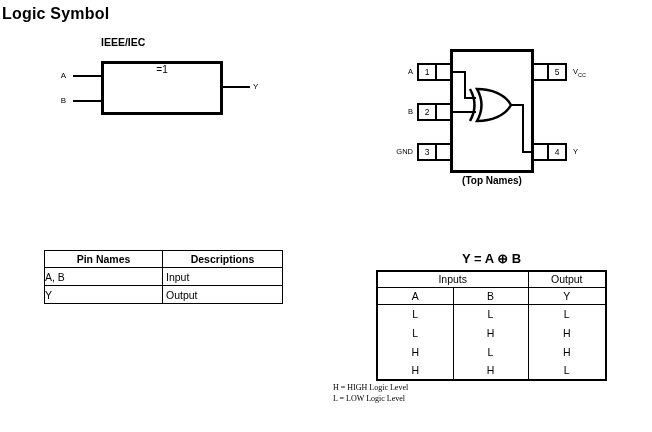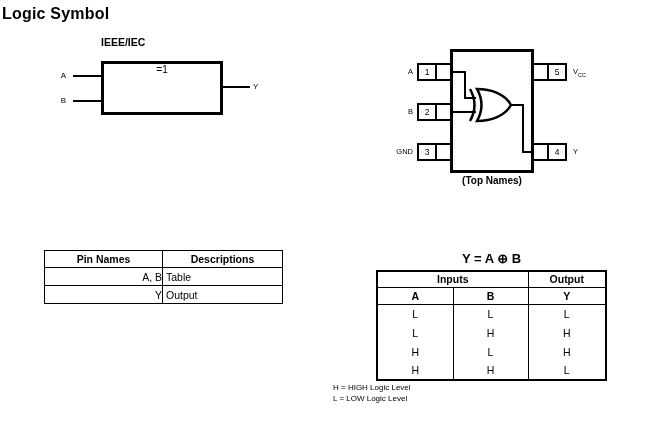--- a/index.html
+++ b/index.html
@@ -24,31 +24,31 @@
   }
   .pin-stub { width:13px; height:18px; border-top:2px solid #000; border-bottom:2px solid #000; background:#fff; }
   .topview { text-align:center; font-size:10px; font-weight:bold; }
   table { border-collapse:collapse; background:#fff;padding-left:12px; }
   .pin-table { font-size:10.5px; }
   .pin-table th, .pin-table td { border:1px solid #000; }
   .pin-table th { height:17px; font-weight:bold; text-align:center; }
   .pin-table td { height:18px; }
   .eq { text-align:center; font-size:13px; font-weight:bold; }
   .fn-table { font-size:10.5px; border:2px solid #000; }
-  .fn-table th { border:1px solid #000; font-weight:bold; text-align:center; }
+  .fn-table th { border:1px solid #000; font-weight:normal; text-align:center; }
   .fn-table thead tr:nth-child(1) th { height:16px; }
   .fn-table thead tr:nth-child(2) th { height:17px; }
   .fn-table td {
     border-left:1px solid #000; border-right:1px solid #000;
     border-top:none; border-bottom:none;
     height:19px; text-align:center;
   }
-  .cell-c { text-align:right; }
+  .cell-c { text-align:left; }
   .cell-l { text-align:left; padding-left:3px; }
-  .note { font-size:8px; }
+  .note { font-size:8px;font-family:Liberation Serif, serif; }
   svg { display:block; }
 </style>
 </head>
 <body>
 
 <div class="page">
 
   <div class="abs sec-title" style="left:2px; top:5px;">Logic Symbol</div>
 
   <div class="abs ieee-label" style="left:101px; top:36px; width:122px;">IEEE/IEC</div>
@@ -99,21 +99,21 @@
   <table class="abs pin-table" style="left:44px; top:250px;">
     <thead>
       <tr>
         <th style="width:118px;">Pin Names</th>
         <th style="width:120px;margin-left:9px;">Descriptions</th>
       </tr>
     </thead>
     <tbody>
       <tr>
         <td class="cell-c">A, B</td>
-        <td class="cell-l">Table</td>
+        <td class="cell-l">Input</td>
       </tr>
       <tr>
         <td class="cell-c">Y</td>
         <td class="cell-l">Output</td>
       </tr>
     </tbody>
   </table>
 
   <div class="abs eq" style="left:376px; top:251px; width:231px;">Y = A ⊕ B</div>
 

